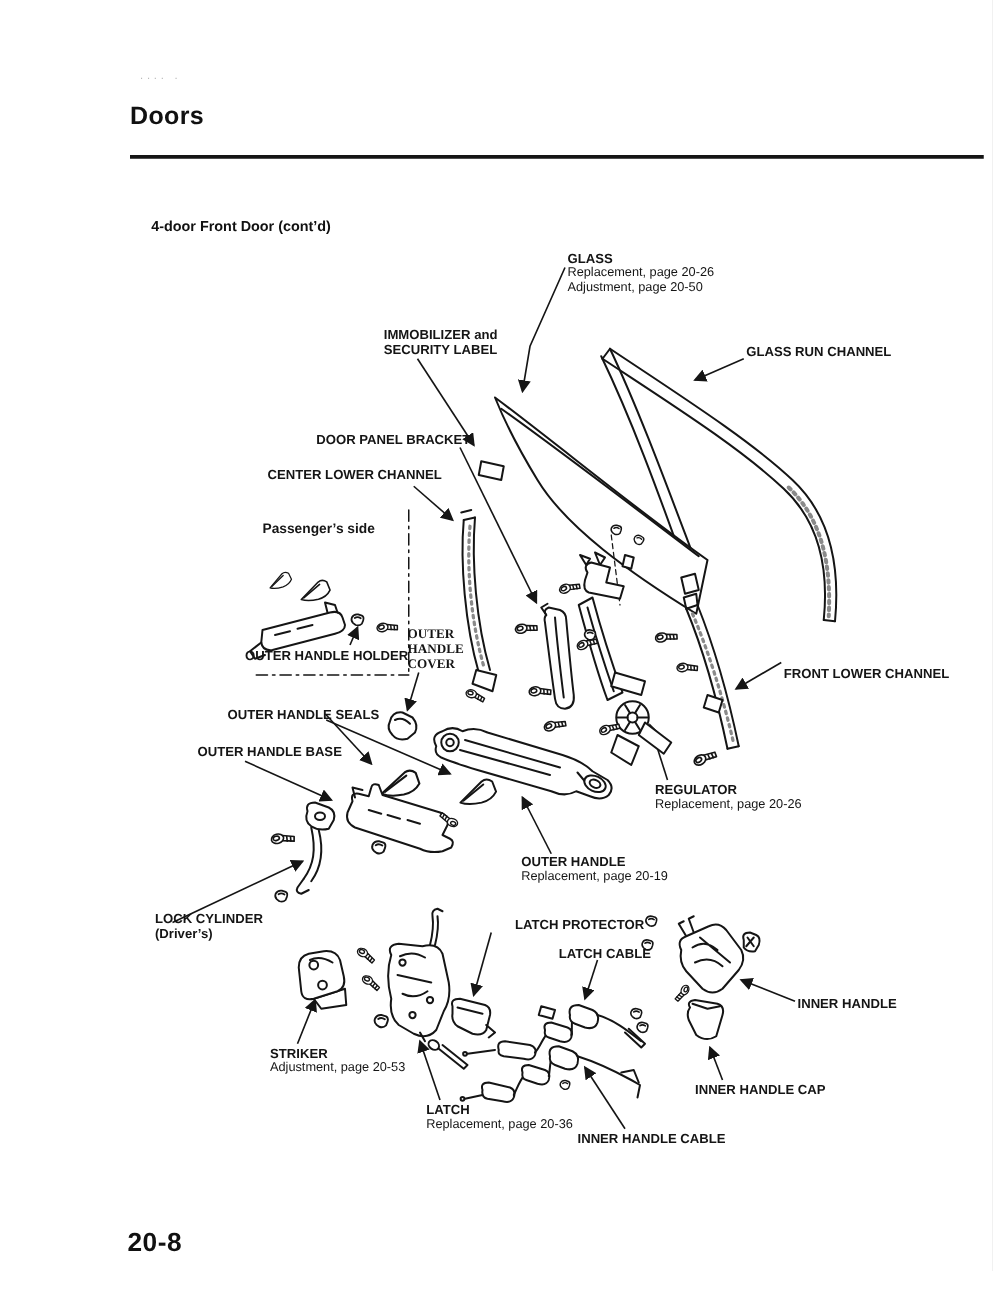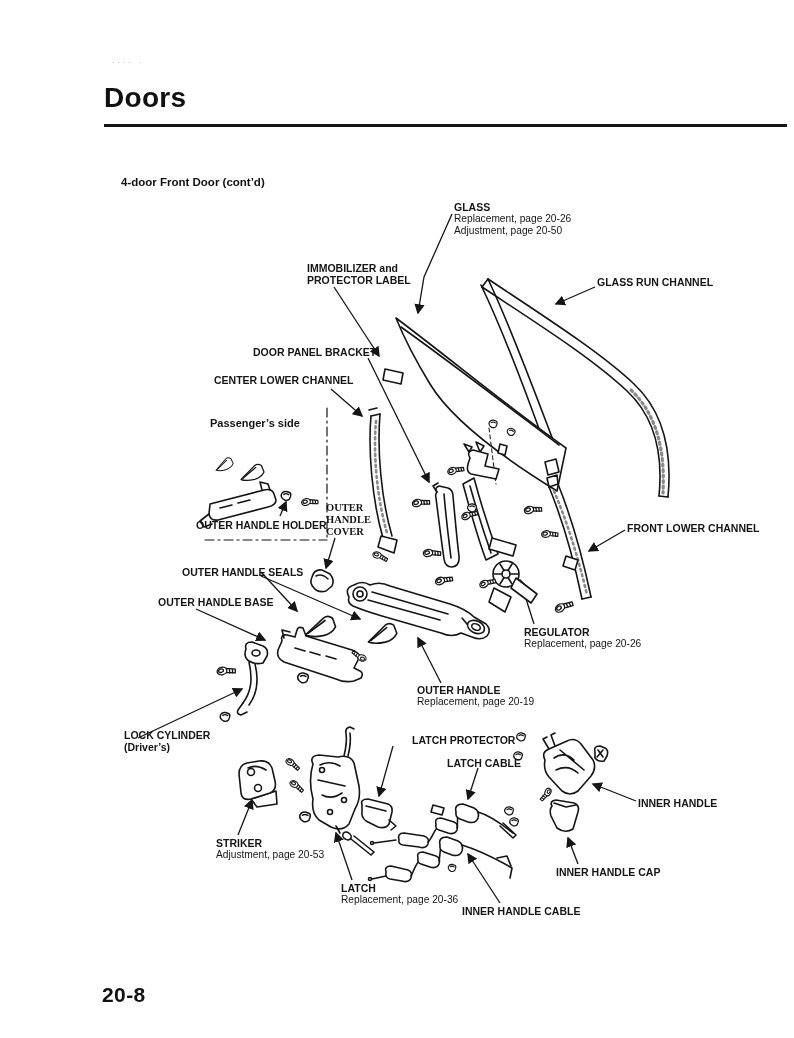--- a/index.html
+++ b/index.html
@@ -1,19 +1,19 @@
 <!DOCTYPE html>
 <html><head>
 <meta charset="utf-8">
 <style>
   html,body{margin:0;padding:0;background:#e8e8e8;}
   #page{position:relative;width:794px;height:1038px;background:#ffffff;overflow:hidden;
         font-family:"Liberation Sans","DejaVu Sans",sans-serif;color:#111;}
   .abs{position:absolute;}
-  #doors-title{left:104px;top:82px;font-size:28px;font-weight:bold;letter-spacing:.3px;}
+  #doors-title{left:104px;top:82px;font-size:20px;font-weight:bold;letter-spacing:.3px;}
   #head-rule{left:104px;top:124px;width:683px;height:3px;background:#151515;}
   #section-title{left:121px;top:138px;font-size:16.5px;font-weight:bold;}
   #subsection-title{left:121px;top:176px;font-size:11.5px;font-weight:bold;}
   #page-number{left:102px;top:983px;font-size:21px;font-weight:bold;letter-spacing:.4px;}
   .lbl{position:absolute;font-size:10.5px;line-height:12px;font-weight:bold;white-space:nowrap;color:#151515;}
   .lbl .sub{font-weight:normal;font-size:10.2px;}
   svg{position:absolute;left:0;top:0;}
   .scanline{position:absolute;color:#b9b9b9;font-size:9px;letter-spacing:3px;}
 </style>
 </head>
@@ -278,21 +278,21 @@
     <div class="sub">Replacement, page 20-26</div>
     <div class="sub">Adjustment, page 20-50</div>
   </div>
 
   <div class="lbl" style="left:597px;top:276px;">
     <div>GLASS RUN CHANNEL</div>
   </div>
 
   <div class="lbl" style="left:307px;top:262px;">
     <div>IMMOBILIZER and</div>
-    <div>PROTECTOR LABEL</div>
+    <div>SECURITY LABEL</div>
   </div>
 
   <div class="lbl" style="left:253px;top:346px;">
     <div>DOOR PANEL BRACKET</div>
   </div>
 
   <div class="lbl" style="left:214px;top:374px;">
     <div>CENTER LOWER CHANNEL</div>
   </div>
 
@@ -311,21 +311,21 @@
   </div>
 
   <div class="lbl" style="left:182px;top:566px;">
     <div>OUTER HANDLE SEALS</div>
   </div>
 
   <div class="lbl" style="left:158px;top:596px;">
     <div>OUTER HANDLE BASE</div>
   </div>
 
-  <div class="lbl" style="left:627px;top:522px;">
+  <div class="lbl" style="left:627px;top:533px;">
     <div>FRONT LOWER CHANNEL</div>
   </div>
 
   <div class="lbl" style="left:524px;top:626px;">
     <div>REGULATOR</div>
     <div class="sub">Replacement, page 20-26</div>
   </div>
 
   <div class="lbl" style="left:417px;top:684px;">
     <div>OUTER HANDLE</div>

